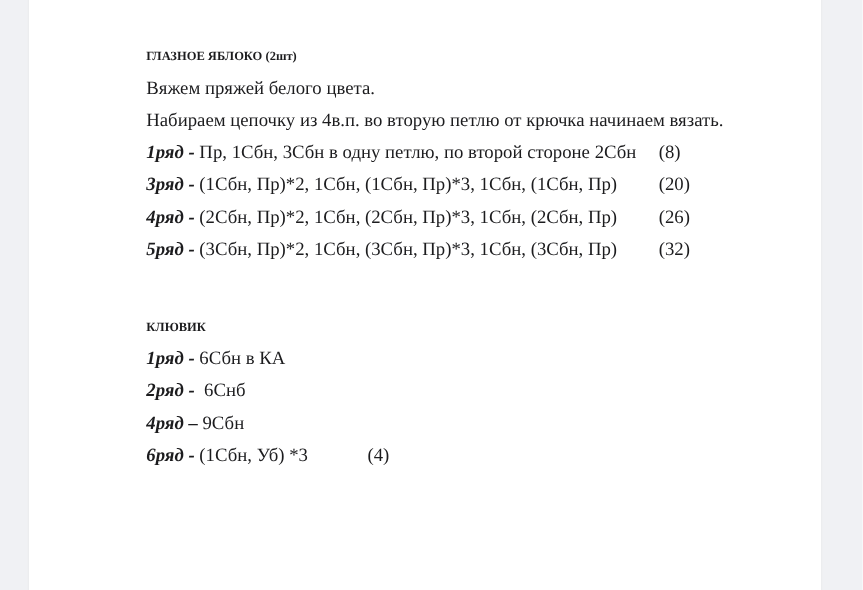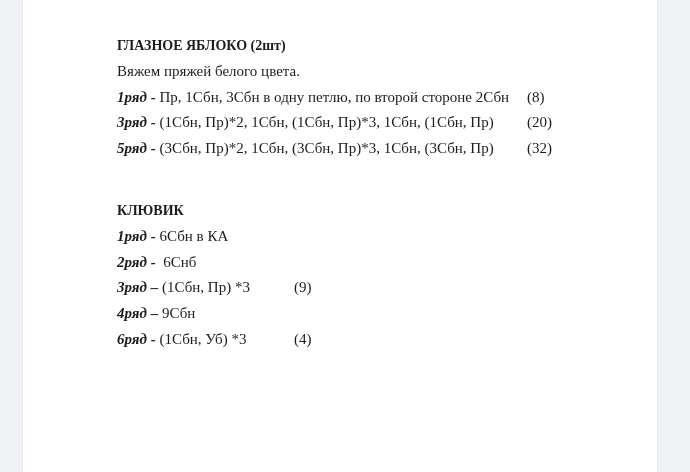--- a/index.html
+++ b/index.html
@@ -26,21 +26,21 @@
     border-right: 1px solid #e6e7ea;
     box-sizing: border-box;
   }
   .content {
     padding: 33px 20px 0 94px;
     font-size: 15px;
     line-height: 25.8px;
   }
   .section-title {
     font-weight: bold;
-    font-size: 14px;
+    font-size: 10px;
     white-space: pre-wrap;
   }
   .section-beak .section-title {
     margin-top: 36px;
   }
   .intro-line {
     white-space: pre-wrap;
   }
   .row {
     position: relative;
@@ -61,30 +61,31 @@
 </style>
 </head>
 <body>
 
 <div class="page">
   <div class="content">
 
     <div class="section section-eye">
       <div class="section-title">ГЛАЗНОЕ ЯБЛОКО (2шт)</div>
       <div class="intro-line">Вяжем пряжей белого цвета.</div>
+      <div class="intro-line">Набираем цепочку из 4в.п. во вторую петлю от крючка начинаем вязать.</div>
 
       <div class="row"><span class="row-label">1ряд</span><span class="row-sep"> - </span><span class="row-text">Пр, 1Сбн, 3Сбн в одну петлю, по второй стороне 2Сбн</span><span class="row-count">(8)</span></div>
       <div class="row"><span class="row-label">3ряд</span><span class="row-sep"> - </span><span class="row-text">(1Сбн, Пр)*2, 1Сбн, (1Сбн, Пр)*3, 1Сбн, (1Сбн, Пр)</span><span class="row-count">(20)</span></div>
+      <div class="row"><span class="row-label">4ряд</span><span class="row-sep"> - </span><span class="row-text">(2Сбн, Пр)*2, 1Сбн, (2Сбн, Пр)*3, 1Сбн, (2Сбн, Пр)</span><span class="row-count">(26)</span></div>
       <div class="row"><span class="row-label">5ряд</span><span class="row-sep"> - </span><span class="row-text">(3Сбн, Пр)*2, 1Сбн, (3Сбн, Пр)*3, 1Сбн, (3Сбн, Пр)</span><span class="row-count">(32)</span></div>
     </div>
 
     <div class="section section-beak">
       <div class="section-title">КЛЮВИК</div>
 
       <div class="row"><span class="row-label">1ряд</span><span class="row-sep"> - </span><span class="row-text">6Сбн в КА</span><span class="row-count"></span></div>
       <div class="row"><span class="row-label">2ряд</span><span class="row-sep"> -  </span><span class="row-text">6Снб</span><span class="row-count"></span></div>
-      <div class="row"><span class="row-label">3ряд</span><span class="row-sep"> – </span><span class="row-text">(1Сбн, Пр) *3</span><span class="row-count">(9)</span></div>
       <div class="row"><span class="row-label">4ряд</span><span class="row-sep"> – </span><span class="row-text">9Сбн</span><span class="row-count"></span></div>
       <div class="row"><span class="row-label">6ряд</span><span class="row-sep"> - </span><span class="row-text">(1Сбн, Уб) *3</span><span class="row-count">(4)</span></div>
     </div>
 
   </div>
 </div>
 
 </body></html>

